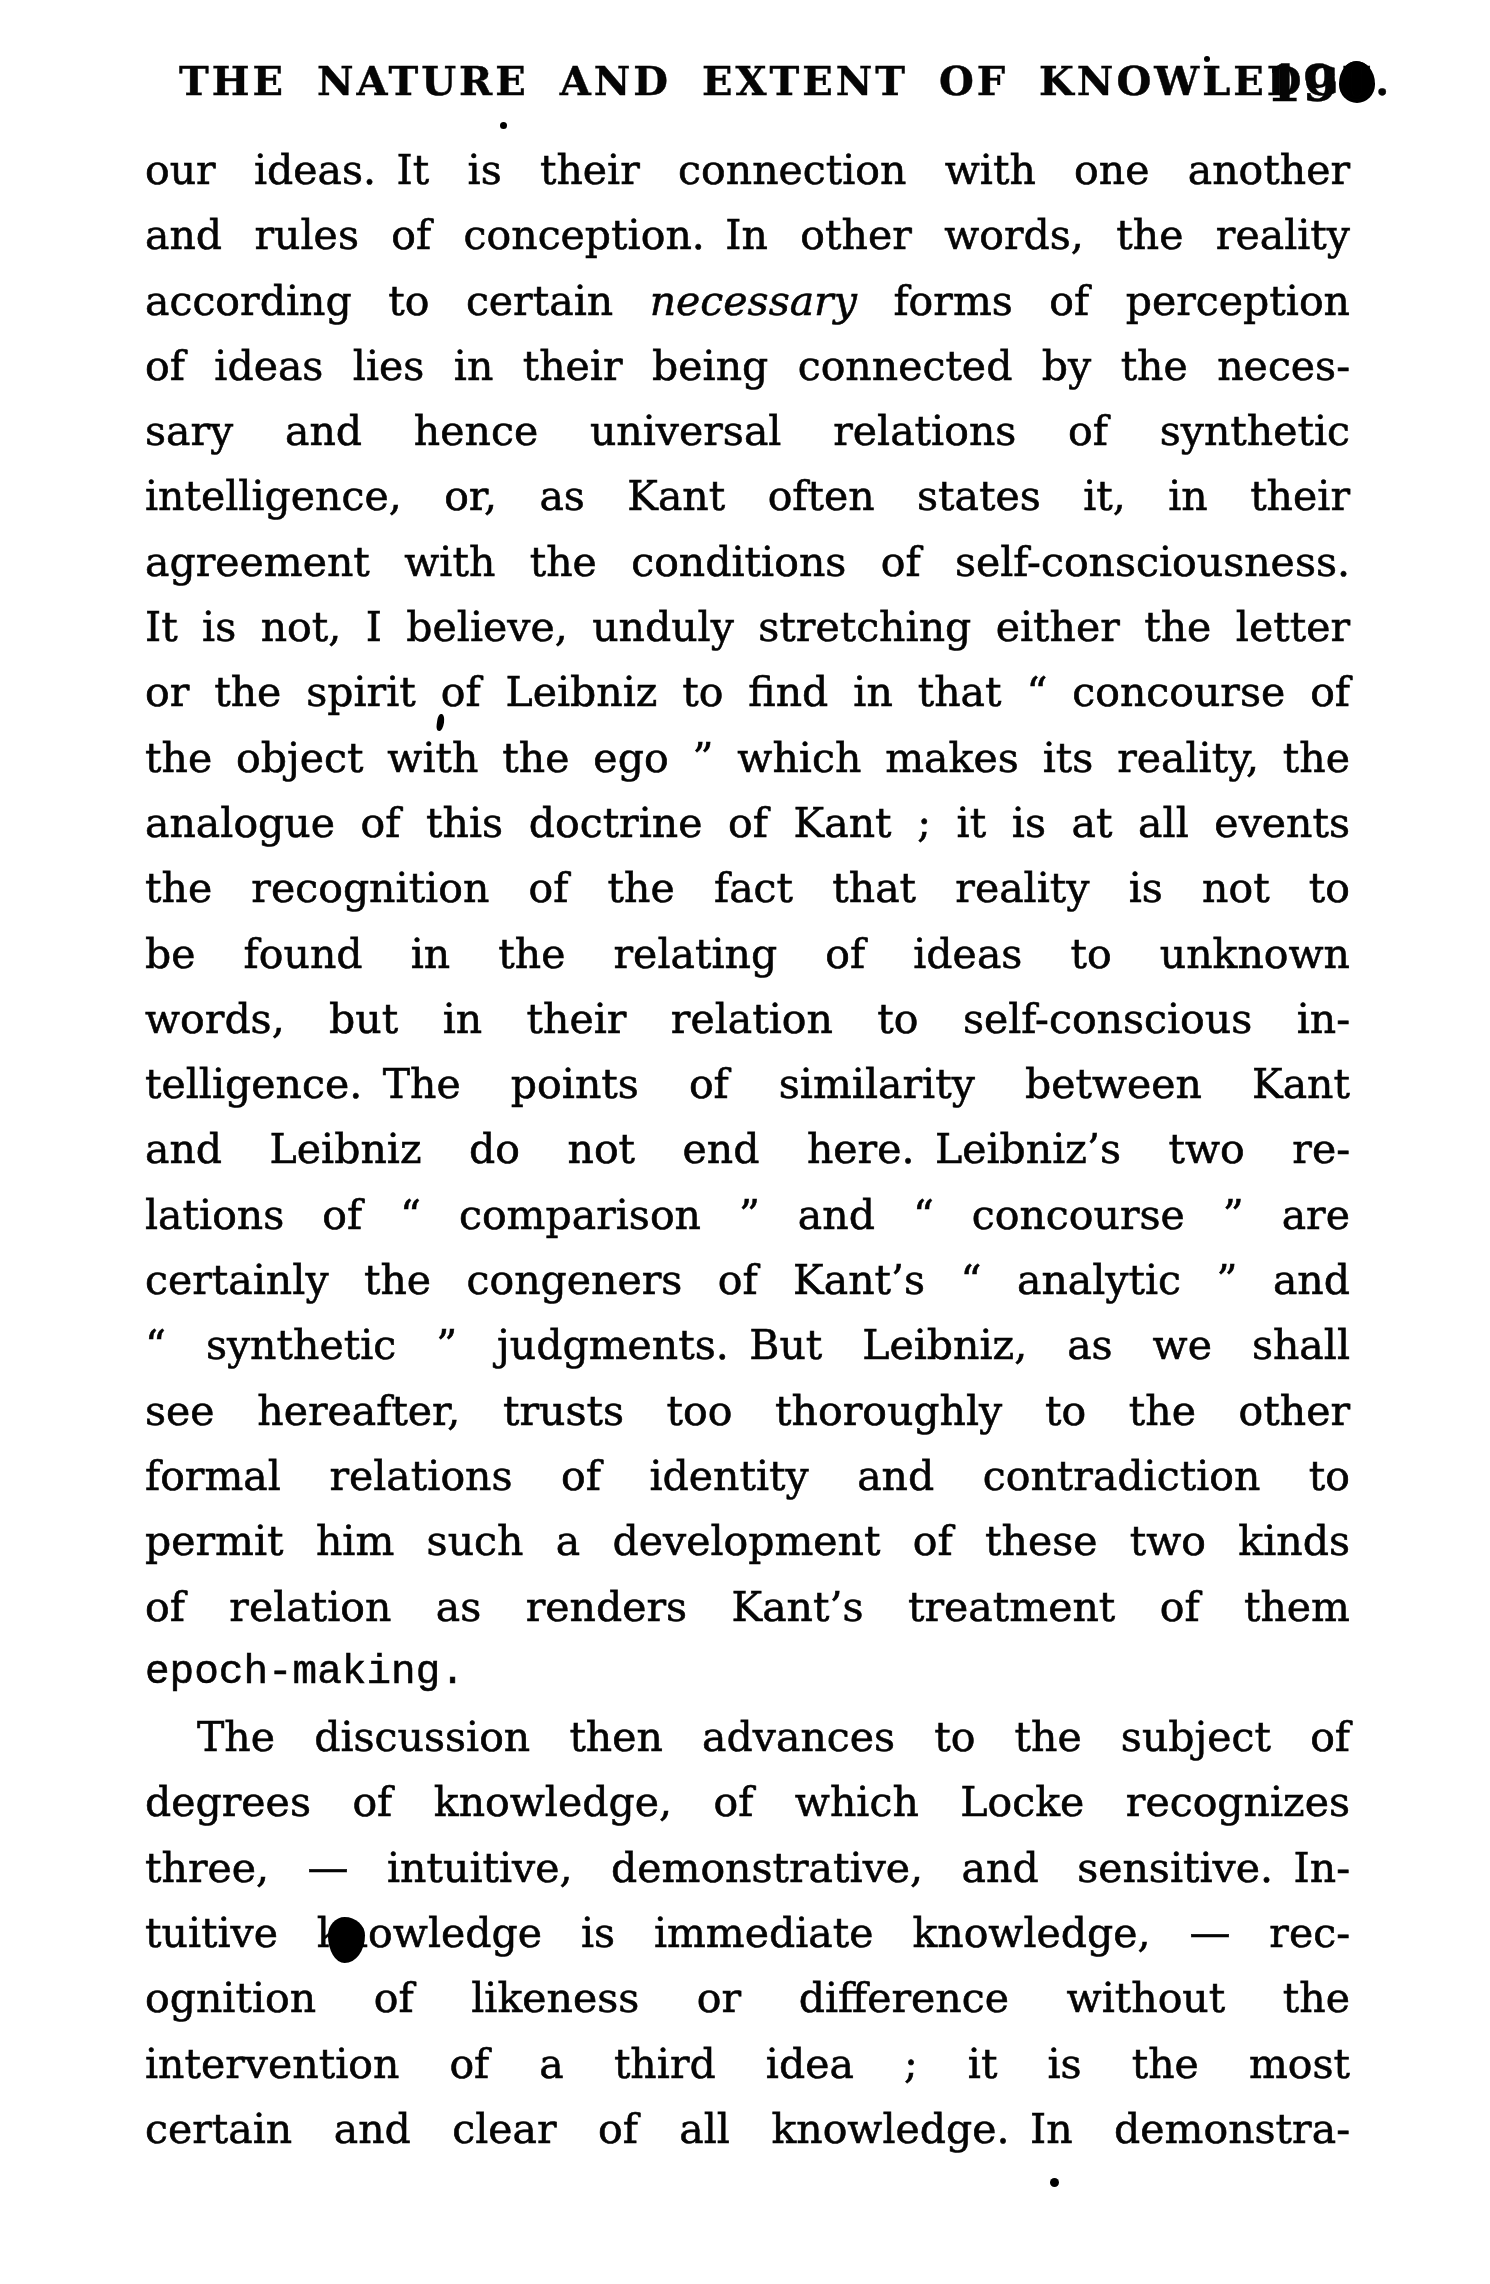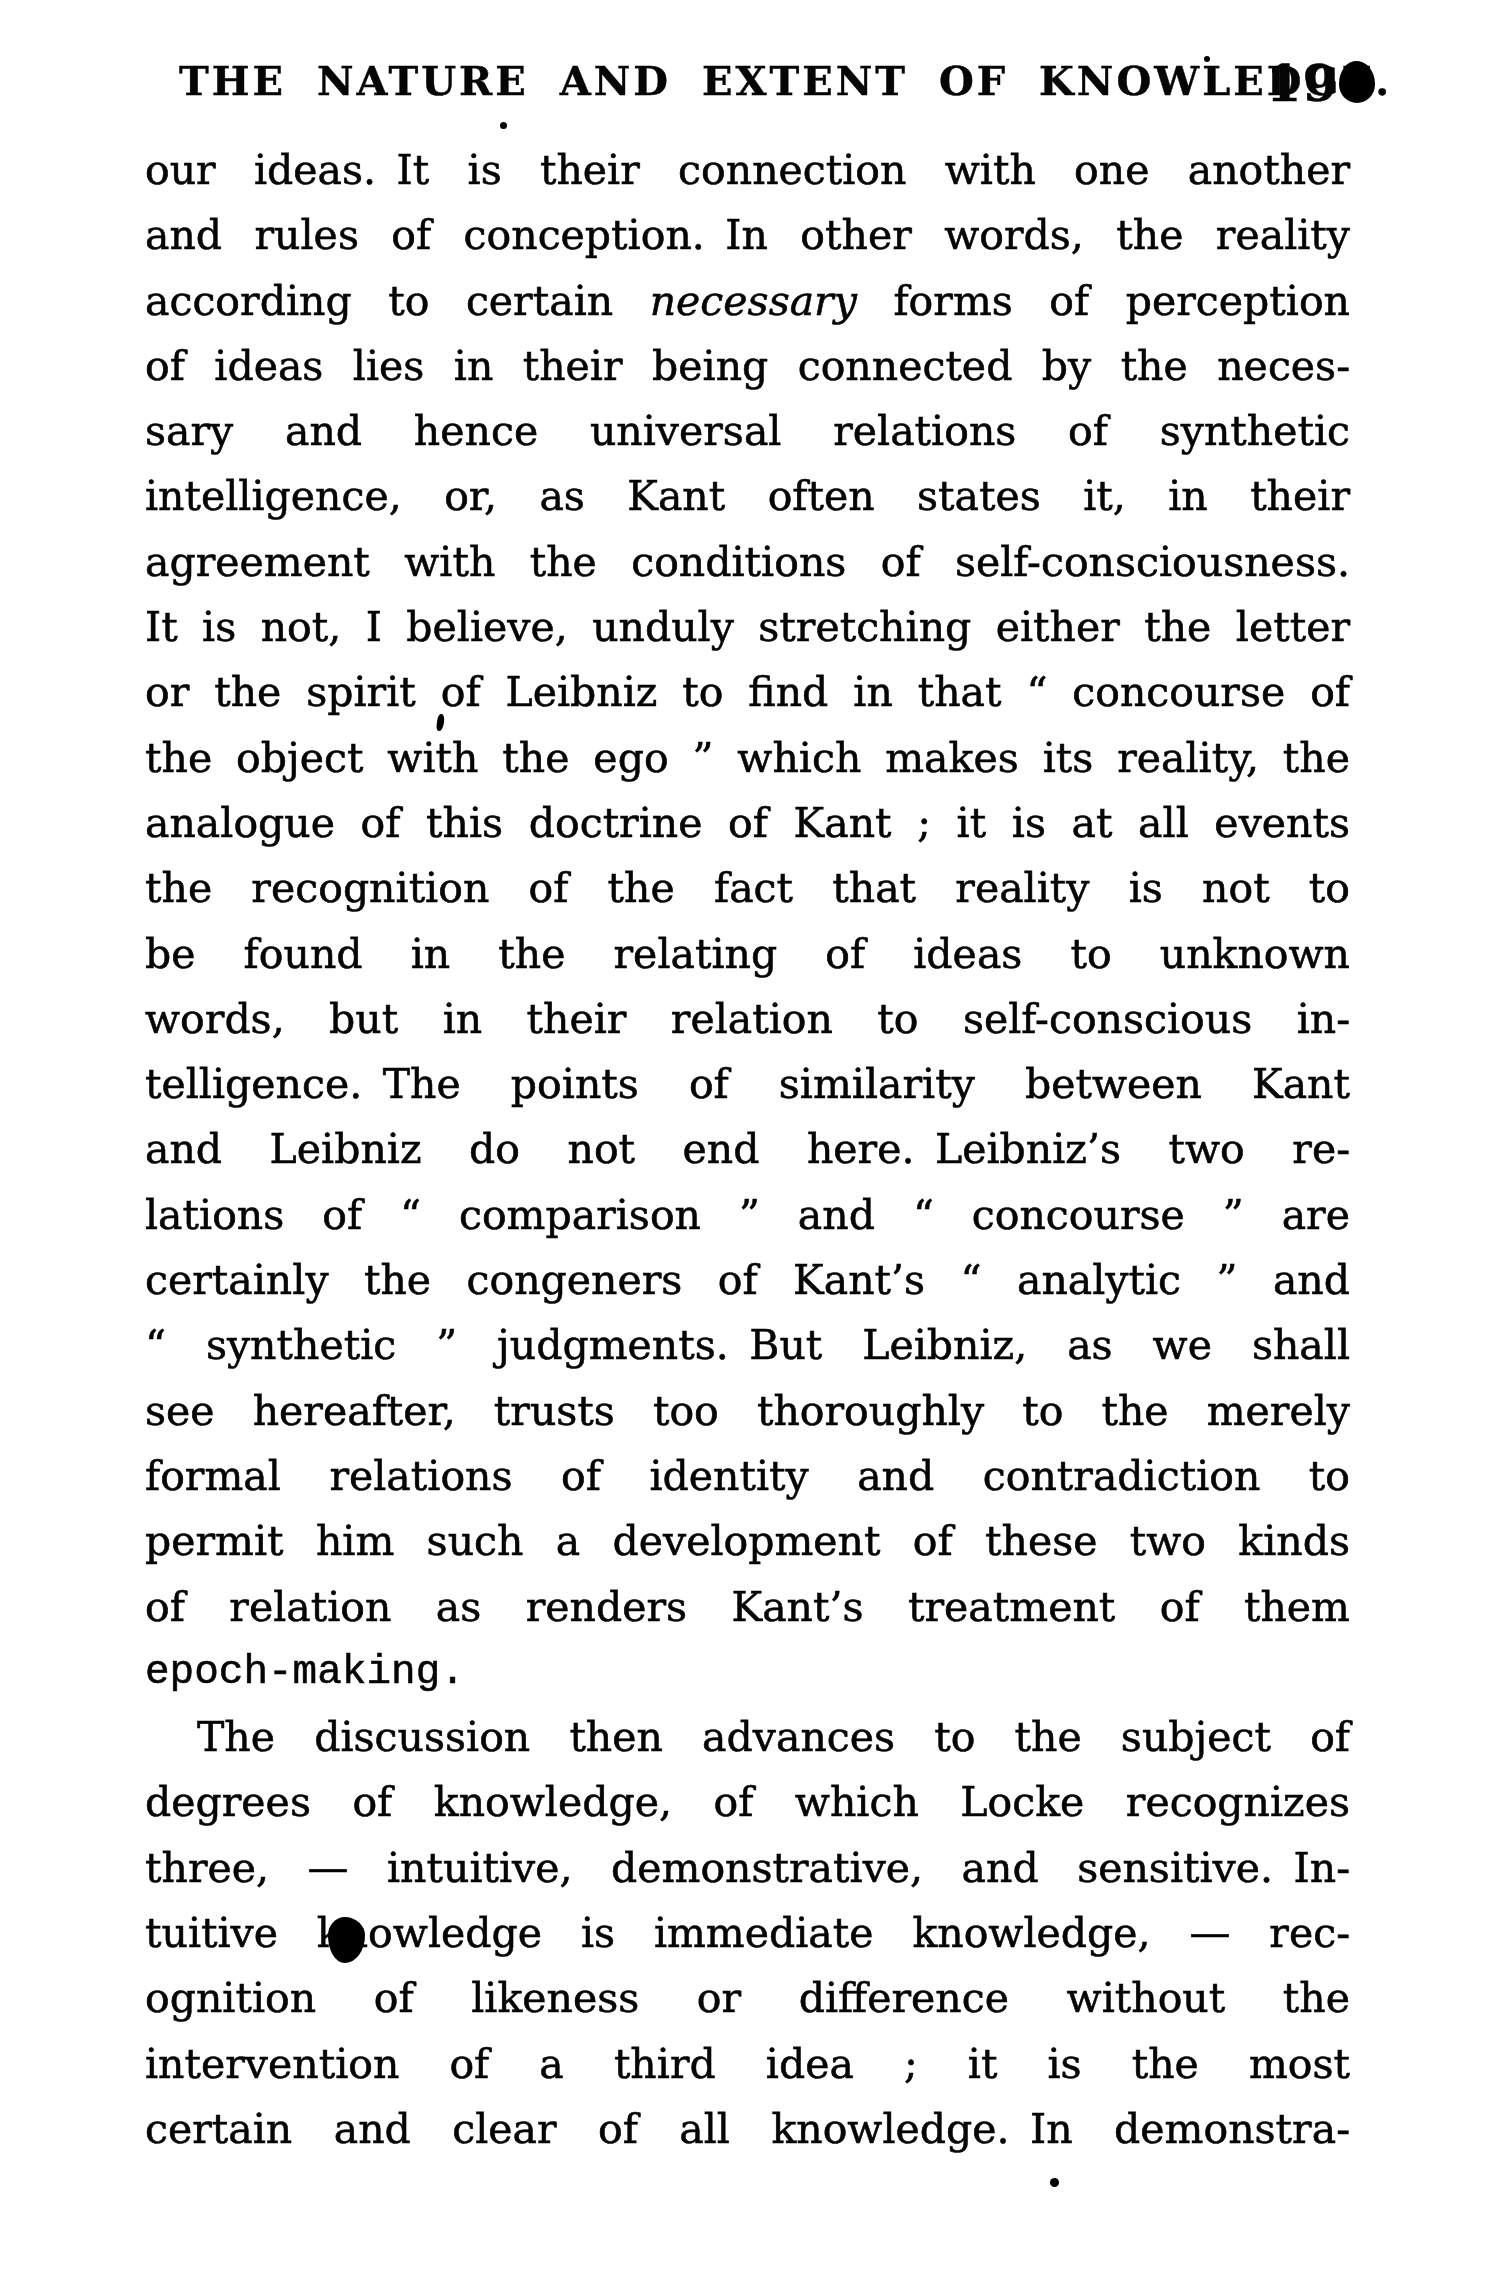--- a/index.html
+++ b/index.html
@@ -82,21 +82,21 @@
       <div class="line"><span>the object with the ego ” which makes its reality, the</span></div>
       <div class="line"><span>analogue of this doctrine of Kant ; it is at all events</span></div>
       <div class="line"><span>the recognition of the fact that reality is not to</span></div>
       <div class="line"><span>be found in the relating of ideas to unknown</span></div>
       <div class="line"><span>words, but in their relation to self-conscious in-</span></div>
       <div class="line"><span>telligence. The points of similarity between Kant</span></div>
       <div class="line"><span>and Leibniz do not end here. Leibniz’s two re-</span></div>
       <div class="line"><span>lations of “ comparison ” and “ concourse ” are</span></div>
       <div class="line"><span>certainly the congeners of Kant’s “ analytic ” and</span></div>
       <div class="line"><span>“ synthetic ” judgments. But Leibniz, as we shall</span></div>
-      <div class="line"><span>see hereafter, trusts too thoroughly to the merely</span></div>
+      <div class="line"><span>see hereafter, trusts too thoroughly to the other</span></div>
       <div class="line"><span>formal relations of identity and contradiction to</span></div>
       <div class="line"><span>permit him such a development of these two kinds</span></div>
       <div class="line"><span>of relation as renders Kant’s treatment of them</span></div>
       <div class="line para-end"><span>epoch-making.</span></div>
       <div class="line indent"><span>The discussion then advances to the subject of</span></div>
       <div class="line"><span>degrees of knowledge, of which Locke recognizes</span></div>
       <div class="line"><span>three, — intuitive, demonstrative, and sensitive. In-</span></div>
       <div class="line"><span>tuitive knowledge is immediate knowledge, — rec-</span></div>
       <div class="line"><span>ognition of likeness or difference without the</span></div>
       <div class="line"><span>intervention of a third idea ; it is the most</span></div>

